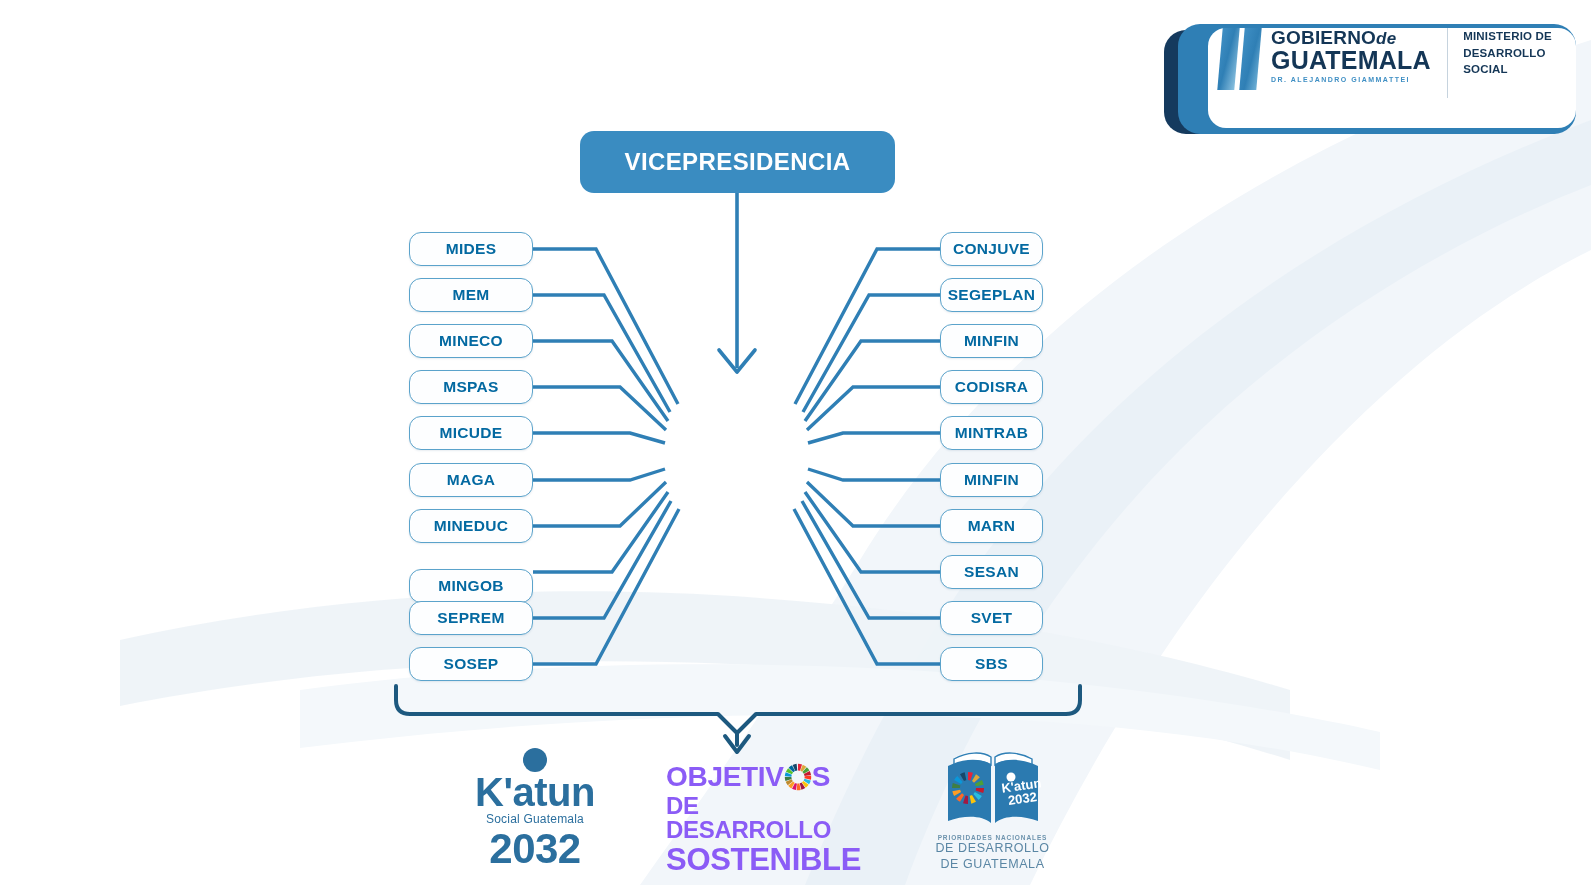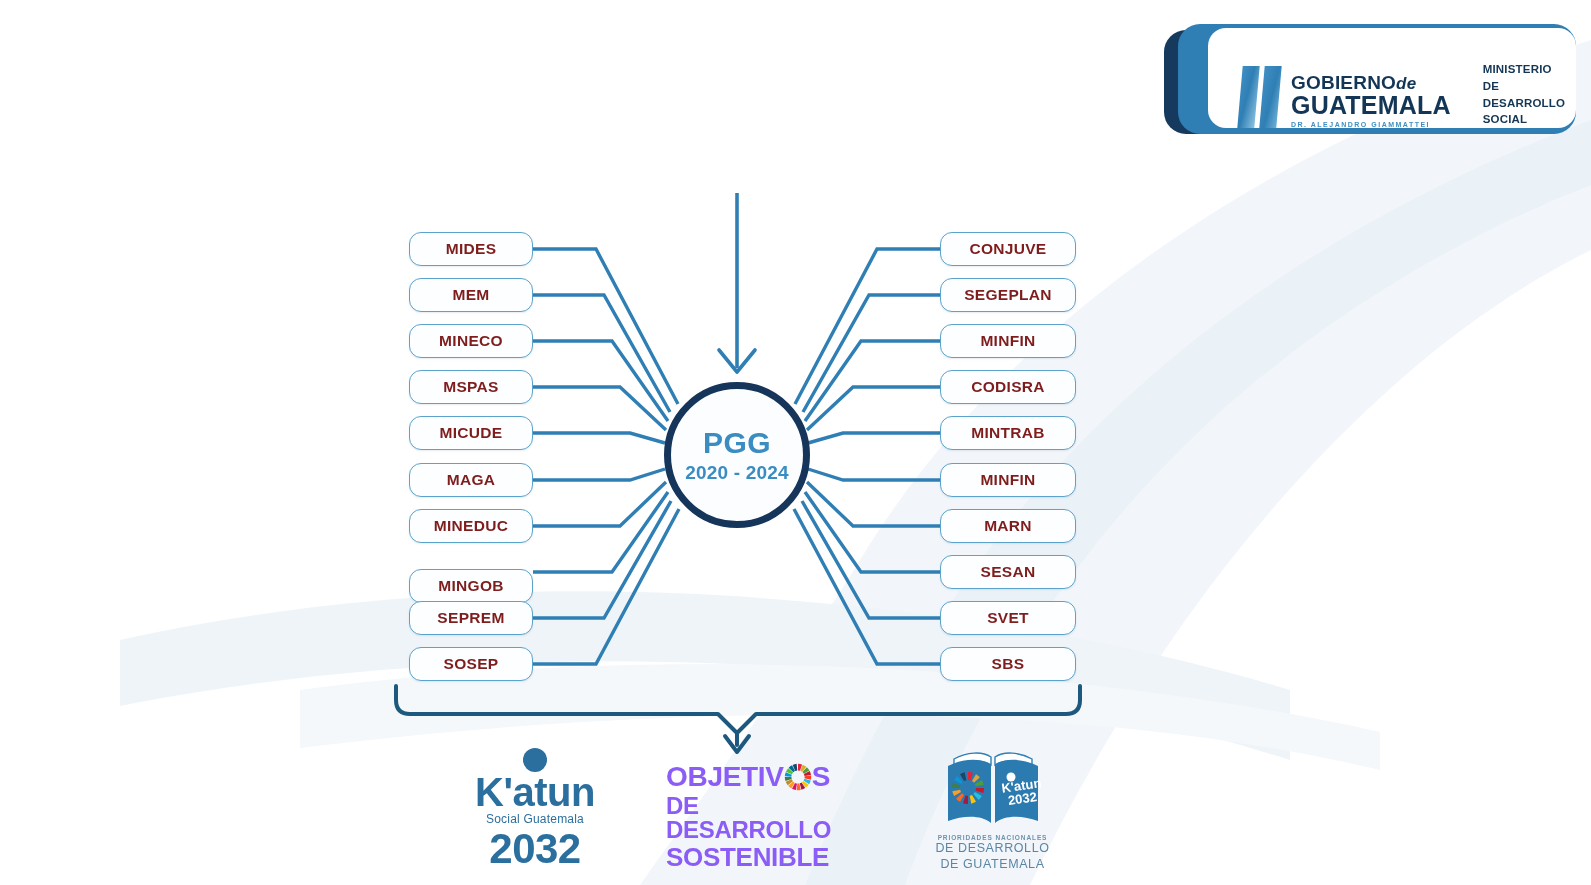--- a/index.html
+++ b/index.html
@@ -67,22 +67,22 @@
     background: #2f7fb5;
     border-radius: 22px;
   }
   .gov-card {
     position: absolute;
     left: 52px; top: 12px;
     width: 368px; height: 100px;
     background: #ffffff;
     border-radius: 18px;
     display: flex;
-    align-items: flex-end;
-    padding: 0 28px;
+    align-items: flex-start;
+    padding: 0 8px;
     box-sizing: border-box;
   }
   .gov-bars { display: flex; gap: 5px; margin-right: 12px; margin-left: 4px; }
   .gov-bar {
     width: 17px; height: 62px;
     background: linear-gradient(100deg, #3f8fc4 0%, #2f7fb5 45%, #8cc2e0 100%);
     transform: skewX(-5deg);
   }
   .gov-bar.b2 { background: linear-gradient(100deg, #3f8fc4 0%, #2f7fb5 55%, #6fb0d6 100%); }
   .gov-text { display: flex; flex-direction: column; line-height: 1; }
@@ -121,29 +121,29 @@
   }
 
   
   .abox {
     position: absolute;
     height: 34px;
     border: 1.6px solid #5ba3cb;
     border-radius: 12px;
     background: #fdfeff;
     display: flex; align-items: center; justify-content: center;
-    color: #7f1d1d;
+    color: #0369a1;
     font-size: 15.5px;
     font-weight: bold;
     letter-spacing: 0.3px;
     box-sizing: border-box;
     box-shadow: 0 1px 2px rgba(30,80,120,0.10);
   }
   .abox.left  { left: 409px; width: 124px; }
-  .abox.right { left: 940px; width: 136px; }
+  .abox.right { left: 940px; width: 103px; }
 
   
   .pgg-circle {
     position: absolute;
     left: 664px; top: 382px;
     width: 146px; height: 146px;
     border: 7px solid #15355a;
     border-radius: 50%;
     background: #fbfdff;
     display: flex; flex-direction: column;
@@ -177,21 +177,21 @@
   .logo-ods {
     position: absolute;
     left: 666px; top: 762px;
     width: 180px;
     color: #8b5cf6;
     font-weight: bold;
     line-height: 1.0;
   }
   .ods-l1 { font-size: 28px; letter-spacing: -0.3px; display: flex; align-items: center; }
   .ods-l2 { font-size: 24px; letter-spacing: -0.3px; margin-top: 2px; }
-  .ods-l3 { font-size: 26px; letter-spacing: -0.3px; margin-top: 2px; }
+  .ods-l3 { font-size: 31px; letter-spacing: -0.3px; margin-top: 2px; }
 
   .logo-prior {
     position: absolute;
     left: 925px; top: 745px;
     width: 135px; text-align: center;
   }
   .prior-cap {
     font-size: 6.5px; color: #6d93ad; letter-spacing: 0.9px;
     margin-top: 3px; line-height: 1.1; font-weight: bold;
   }
@@ -271,20 +271,21 @@
           <span>GOBIERNO</span><span class="de">de</span>
         </div>
         <div class="gov-line2">GUATEMALA</div>
         <div class="gov-line3">DR. ALEJANDRO GIAMMATTEI</div>
       </div>
       <div class="gov-divider"></div>
       <div class="gov-min">MINISTERIO DE DESARROLLO SOCIAL</div>
     </div>
   </div>
 
+  <div class="vice-box">VICEPRESIDENCIA</div>
 
   <div class="abox left" style="top:232px">MIDES</div>
   <div class="abox left" style="top:278px">MEM</div>
   <div class="abox left" style="top:324px">MINECO</div>
   <div class="abox left" style="top:370px">MSPAS</div>
   <div class="abox left" style="top:416px">MICUDE</div>
   <div class="abox left" style="top:463px">MAGA</div>
   <div class="abox left" style="top:509px">MINEDUC</div>
   <div class="abox left" style="top:569px">MINGOB</div>
   <div class="abox left" style="top:601px">SEPREM</div>
@@ -294,24 +295,20 @@
   <div class="abox right" style="top:278px">SEGEPLAN</div>
   <div class="abox right" style="top:324px">MINFIN</div>
   <div class="abox right" style="top:370px">CODISRA</div>
   <div class="abox right" style="top:416px">MINTRAB</div>
   <div class="abox right" style="top:463px">MINFIN</div>
   <div class="abox right" style="top:509px">MARN</div>
   <div class="abox right" style="top:555px">SESAN</div>
   <div class="abox right" style="top:601px">SVET</div>
   <div class="abox right" style="top:647px">SBS</div>
 
-  <div class="pgg-circle">
-    <div class="pgg-main">PGG</div>
-    <div class="pgg-sub">2020 - 2024</div>
-  </div>
 
   <div class="logo-katun">
     <div class="katun-dot"></div>
     <div class="katun-word">K'atun</div>
     <div class="katun-tag">Social Guatemala</div>
     <div class="katun-year">2032</div>
   </div>
 
   <div class="logo-ods">
     <div class="ods-l1">

